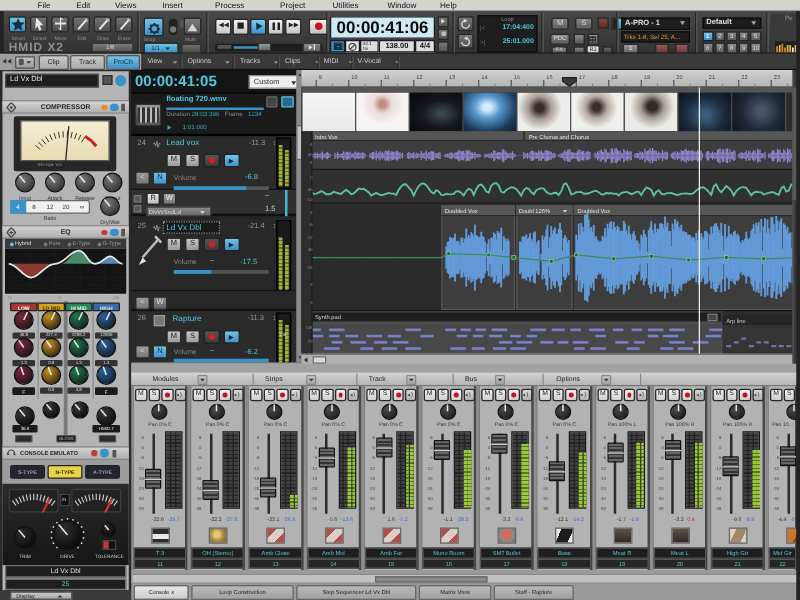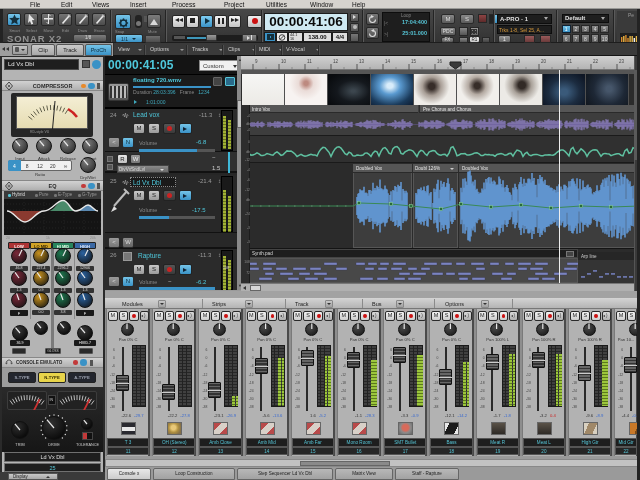--- a/index.html
+++ b/index.html
@@ -47,21 +47,21 @@
     <line x1="1.5" y1="9.5" x2="8.5" y2="1.5" stroke="#e6e6e6" stroke-width="1.6"></line>
     <line x1="7" y1="0.8" x2="9.4" y2="3" stroke="#bbb" stroke-width="1.2"></line>
   </svg>
 <div class="" style="left:73px;top:27.5px;width:19px;text-align:center;font-size:4px;color:#8f8f8f;">Draw</div>
 <div class="" style="left:92px;top:13px;width:14px;height:13px;background:linear-gradient(#747474,#4c4c4c);border:1px solid #272727;border-radius:2px;"></div>
 <svg style="position:absolute;left:95px;top:13.5px;" width="10" height="11" viewBox="0 0 10 11">
     <line x1="1.5" y1="9.5" x2="8.5" y2="1.5" stroke="#e6e6e6" stroke-width="1.6"></line>
     <line x1="7" y1="0.8" x2="9.4" y2="3" stroke="#bbb" stroke-width="1.2"></line>
   </svg>
 <div class="" style="left:90px;top:27.5px;width:19px;text-align:center;font-size:4px;color:#8f8f8f;">Erase</div>
-<div class="t" style="left:7px;top:32.5px;font-size:9.5px;font-weight:bold;color:#909090;letter-spacing:0.8px;">SONAR X2</div>
+<div class="t" style="left:7px;top:32.5px;font-size:9.5px;font-weight:bold;color:#909090;letter-spacing:0.8px;">HMID X2</div>
 <div class="" style="left:73px;top:33.5px;width:34px;height:8px;background:linear-gradient(#7c7c7c,#565656);border:1px solid #333;border-radius:2px;"></div>
 <div class="" style="left:85px;top:35px;font-size:4.5px;color:#ddd;">1/8</div>
 <div class="" style="left:110px;top:10px;width:1px;height:32px;background:#242424;"></div>
 <div class="" style="left:111px;top:10px;width:1px;height:32px;background:#5a5a5a;"></div>
 <div class="" style="left:115px;top:14px;width:16px;height:15px;background:linear-gradient(#74c4e8,#3a92c6);border:1px solid #272727;border-radius:2px;"></div>
 <svg style="position:absolute;left:117.5px;top:17.5px;" width="11" height="10" viewBox="0 0 11 10">
     <circle cx="5.5" cy="5" r="3" fill="none" stroke="#14303d" stroke-width="1.6"></circle>
     <g stroke="#14303d" stroke-width="1.4">
       <line x1="5.5" y1="2.4" x2="5.5" y2="0.4"></line>
       <line x1="7.3" y1="3.2" x2="8.8" y2="1.7"></line>

